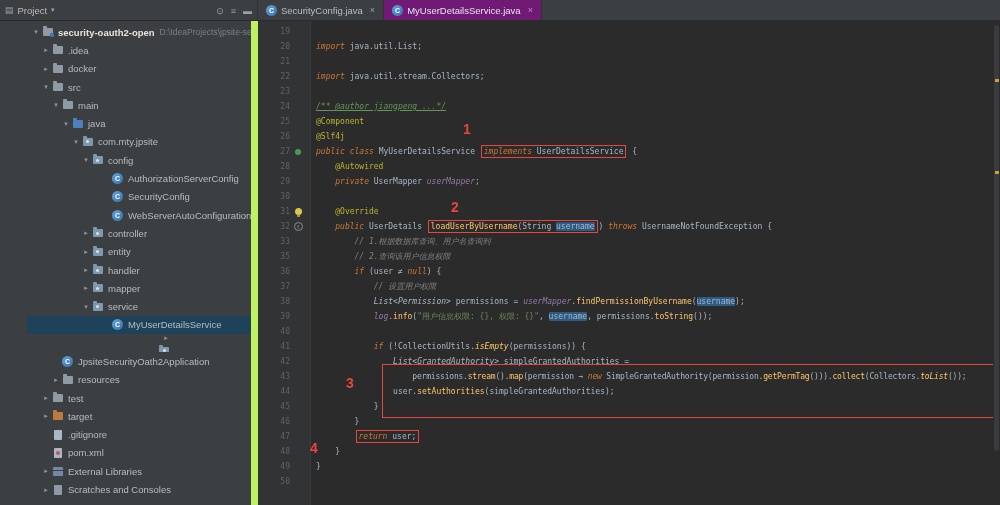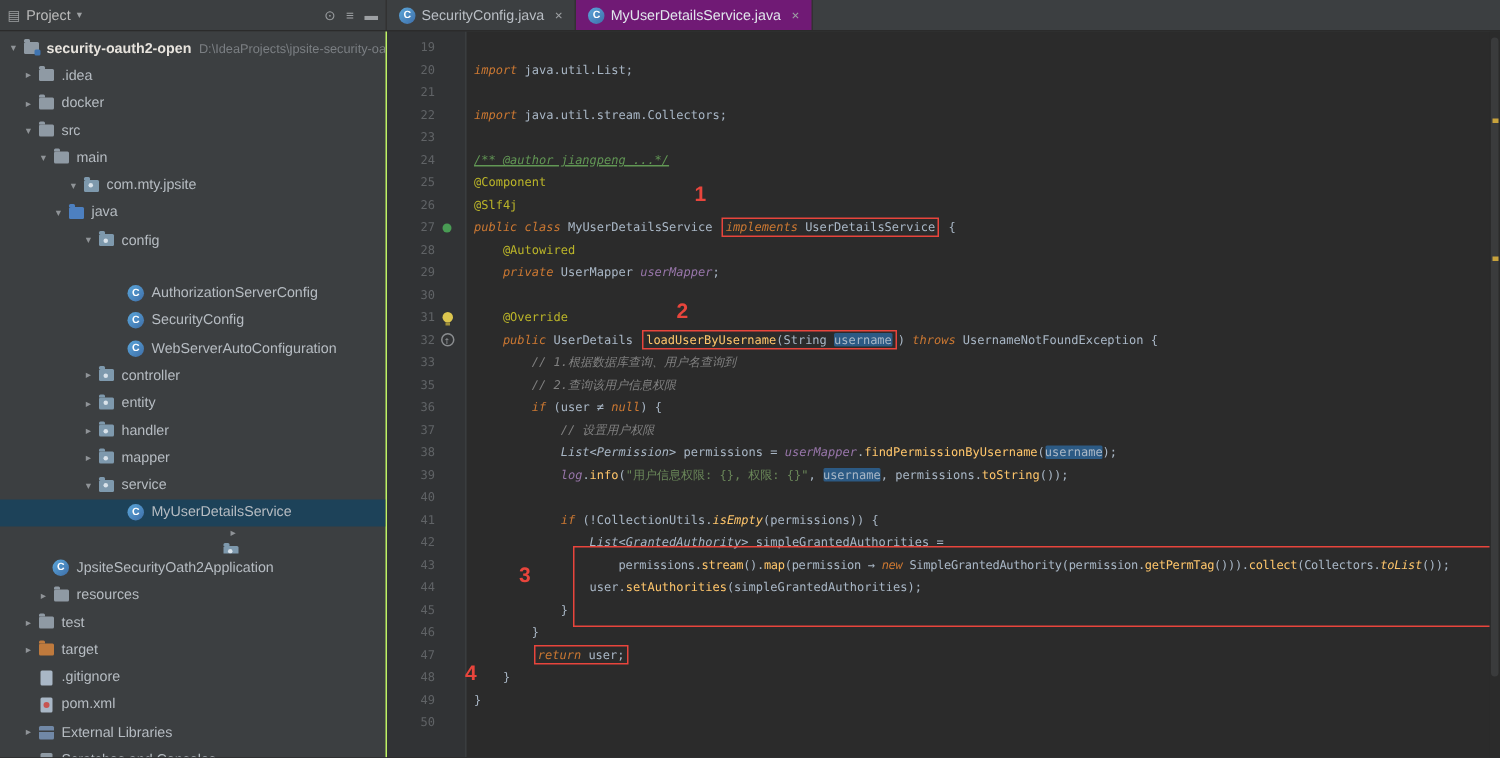--- a/index.html
+++ b/index.html
@@ -14,21 +14,21 @@
   .ph-spacer{flex:1;}
   .ph-icon{color:#9da0a3;font-size:9px;margin-left:7px;cursor:default;}
   .tabbar{flex:1;display:flex;align-items:stretch;overflow:hidden;}
   .tab{display:flex;align-items:center;gap:4px;padding:0 8px;font-size:9.5px;color:#b9bec4;
        border-right:1px solid #323232;white-space:nowrap;}
   .tab.active{background:#701a75;color:#e1e6ec;}
   .tab .close{color:#9da0a3;font-size:9px;margin-left:3px;}
   
   .main{flex:1;display:flex;min-height:0;}
   .tree-panel{width:258px;flex:0 0 258px;background:#3c3f41;overflow:hidden;padding-top:2px;
-      border-right:1px solid #bef264;box-sizing:border-box;}
+      border-right:7px solid #bef264;box-sizing:border-box;padding-left:27px;}
   .trow{height:18.3px;display:flex;align-items:center;font-size:9.5px;color:#b6bcc2;white-space:nowrap;overflow:hidden;}
   .trow.selected{background:#1d4259;}
   .chev{width:10px;flex:0 0 10px;color:#8f9397;font-size:7px;text-align:center;}
   .ticon{width:13px;flex:0 0 13px;height:12px;display:flex;align-items:center;justify-content:center;margin-right:4px;}
   .tlabel.bold{font-weight:bold;color:#e7e3dd;}
   .tsec{color:#7b7f83;font-size:8.5px;margin-left:5px;}
   
   .ico{position:relative;display:block;}
   .ico.folder,.ico.root,.ico.src,.ico.excl,.ico.pkg{width:10px;height:8px;border-radius:1px;background:#8f9aa4;}
   .ico.folder::before,.ico.root::before,.ico.src::before,.ico.excl::before,.ico.pkg::before{
@@ -138,42 +138,42 @@
           </span>
           <span class="tlabel">src</span>
         </div>
         <div class="trow" style="padding-left: 24px;">
           <span class="chev">▾</span>
           <span class="ticon">
             <span class="ico folder"></span>
           </span>
           <span class="tlabel">main</span>
         </div>
+        <div class="trow" style="padding-left: 34px;">
+          <span class="chev">▾</span>
+          <span class="ticon">
+            <span class="ico src"></span>
+          </span>
+          <span class="tlabel">java</span>
+        </div>
         <div class="trow" style="padding-left: 44px;">
           <span class="chev">▾</span>
           <span class="ticon">
             <span class="ico pkg"></span>
           </span>
           <span class="tlabel">com.mty.jpsite</span>
         </div>
-        <div class="trow" style="padding-left: 34px;">
-          <span class="chev">▾</span>
-          <span class="ticon">
-            <span class="ico src"></span>
-          </span>
-          <span class="tlabel">java</span>
-        </div>
         <div class="trow" style="padding-left: 54px;">
           <span class="chev">▾</span>
           <span class="ticon">
             <span class="ico pkg"></span>
           </span>
           <span class="tlabel">config</span>
         </div>
-        <div class="trow" style="padding-left: 74px; margin-top: 17px;">
+        <div class="trow" style="padding-left: 74px;">
           <span class="chev"></span>
           <span class="ticon">
             <span class="ico cls"></span>
           </span>
           <span class="tlabel">AuthorizationServerConfig</span>
         </div>
         <div class="trow" style="padding-left: 74px;">
           <span class="chev"></span>
           <span class="ticon">
             <span class="ico cls"></span>

